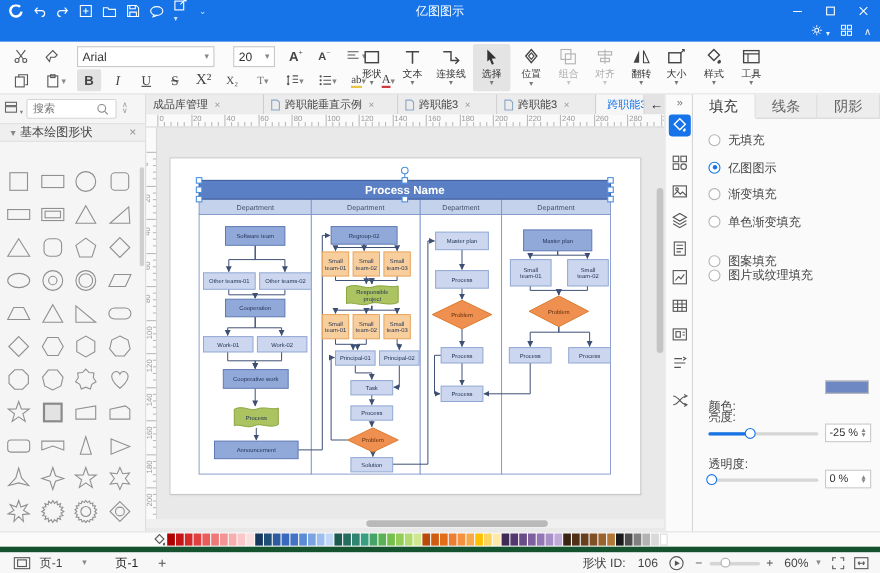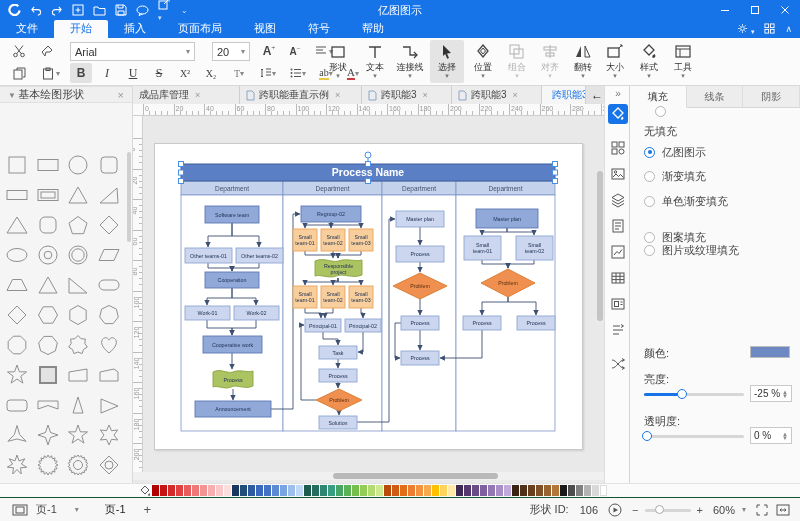--- a/index.html
+++ b/index.html
@@ -75,40 +75,40 @@
 
   
   .rail { position:absolute; left:604px; top:86px; width:26px; height:397px; background:#fbfbfb; border-left:1px solid #dedede; border-right:1px solid #d5d5d5; }
   .rail-expand { position:absolute; left:0; top:2px; width:26px; text-align:center; color:#777; font-size:10px; }
   .rail-item { position:absolute; left:3px; width:20px; height:20px; display:flex; align-items:center; justify-content:center; border-radius:3px; color:#555; }
   .rail-item.active { background:#1674e8; color:#fff; }
 
   
   .right-panel { position:absolute; left:630px; top:86px; width:170px; height:397px; background:#fafafa; }
   .rp-tabs { position:absolute; left:0; top:0; width:170px; height:22px; display:flex; border-bottom:1px solid #d8d8d8; background:#ededed; }
-  .rp-tab { flex:1; display:flex; align-items:center; justify-content:center; font-size:10px; color:#666; border-right:1px solid #ddd; }
+  .rp-tab { flex:1; display:flex; align-items:center; justify-content:center; font-size:13px; color:#666; border-right:1px solid #ddd; }
   .rp-tab.active { background:#fafafa; color:#333; border-bottom:1px solid #fafafa; margin-bottom:-1px; }
   .radio-row { position:absolute; left:14px; display:flex; align-items:center; gap:7px; font-size:11px; color:#444; }
   .rb { width:11px; height:11px; border-radius:50%; border:1px solid #b5b5b5; background:#fff; position:relative; }
   .rb.sel { border-color:#1674e8; }
   .rb.sel::after { content:""; position:absolute; left:2.5px; top:2.5px; width:4px; height:4px; border-radius:50%; background:#1674e8; }
   .rp-label { position:absolute; left:14px; font-size:11px; color:#444; }
   .swatch-btn { position:absolute; left:120px; width:40px; height:12px; border:1px solid #bdbdbd; }
   .slider { position:absolute; left:14px; width:100px; height:12px; }
   .slider .track { position:absolute; left:0; top:5px; width:100px; height:3px; background:#d6d6d6; border-radius:2px; }
   .slider .fill { position:absolute; left:0; top:5px; height:3px; background:#1674e8; border-radius:2px; }
   .slider .th { position:absolute; top:1px; width:10px; height:10px; border-radius:50%; background:#fff; border:1.5px solid #1674e8; }
   .valbox { position:absolute; left:120px; width:42px; height:17px; border:1px solid #c9c9c9; background:#fff; display:flex; align-items:center; justify-content:space-between; padding:0 3px; font-size:10px; color:#333; }
   .spin { display:flex; flex-direction:column; font-size:6px; line-height:4px; color:#888; }
 
   
   .palette-row { position:absolute; left:0; top:483px; width:800px; height:14px; background:#fbfbfb; border-top:1px solid #e2e2e2; }
   #swatches { position:absolute; left:152px; top:1px; display:flex; gap:1px; }
   .sw { width:7px; height:11px; }
-  .statusbar { position:absolute; left:0; top:497px; width:800px; height:24px; background:#f7f7f7; border-top:1px solid #14532d; display:flex; align-items:center; font-size:11px; color:#444; }
+  .statusbar { position:absolute; left:0; top:497px; width:800px; height:24px; background:#f7f7f7; border-top:5px solid #14532d; display:flex; align-items:center; font-size:11px; color:#444; }
   .sb-item { display:flex; align-items:center; gap:4px; }
 </style>
 </head>
 <body>
 
 <div id="app">
 
   <div class="titlebar">
     <div class="qa">
       <span>
@@ -168,29 +168,20 @@
         </div>
       <div class="wc">
           <svg width="10" height="10" viewBox="0 0 10 10">
             <path d="M1.5 1.5 L8.5 8.5 M8.5 1.5 L1.5 8.5" stroke="#fff"></path>
           </svg>
         </div>
     </div>
   </div>
 
   <div class="menubar">
-    <div id="menu-tabs" style="display:flex;height:18px;">
-        <div class="menu-tab">文件</div>
-        <div class="menu-tab active">开始</div>
-        <div class="menu-tab">插入</div>
-        <div class="menu-tab">页面布局</div>
-        <div class="menu-tab">视图</div>
-        <div class="menu-tab">符号</div>
-        <div class="menu-tab">帮助</div>
-      </div>
     <div class="menubar-right">
       <span><svg width="11" height="11" viewBox="0 0 12 12">
             <circle cx="6" cy="6" r="2" fill="none" stroke="#fff"></circle>
             <path d="M6 1v2M6 9v2M1 6h2M9 6h2M2.5 2.5l1.4 1.4M8.1 8.1l1.4 1.4M9.5 2.5L8.1 3.9M3.9 8.1L2.5 9.5" stroke="#fff" stroke-width=".9"></path>
           </svg> <span style="font-size:7px">▾</span></span>
       <span><svg width="11" height="11" viewBox="0 0 12 12">
             <rect x="1" y="1" width="4" height="4" fill="none" stroke="#fff"></rect>
             <rect x="7" y="1" width="4" height="4" fill="none" stroke="#fff"></rect>
             <rect x="1" y="7" width="4" height="4" fill="none" stroke="#fff"></rect>
             <rect x="7" y="7" width="4" height="4" fill="none" stroke="#fff"></rect>
@@ -254,21 +245,21 @@
       <div class="ib" style="left:96px">
           <span class="fmt"><i>I</i></span>
         </div>
       <div class="ib" style="left:122px">
           <span class="fmt" style="text-decoration:underline">U</span>
         </div>
       <div class="ib" style="left:148px">
           <span class="fmt" style="text-decoration:line-through">S</span>
         </div>
       <div class="ib" style="left:174px">
-          <span class="fmt" style="font-size:10px">X²</span>
+          <span class="fmt" style="font-size:14px">X²</span>
         </div>
       <div class="ib" style="left:200px">
           <span class="fmt" style="font-size:10px">X₂</span>
         </div>
       <div class="ib" style="left:226px;width:26px">
           <span class="fmt" style="font-size:10px;color:#777">T</span>
           <span class="caret">▾</span>
         </div>
       <div class="ib" style="left:254px;width:28px">
           <svg width="12" height="10" viewBox="0 0 12 10">
@@ -378,20 +369,36 @@
             <rect x="2" y="3" width="14" height="11" fill="none" stroke="#444" stroke-width="1.2"></rect>
             <path d="M2 6h14M6 6v8" stroke="#444"></path>
           </svg>
           <span class="bl">工具</span>
           <span class="bc">▾</span>
         </div>
       </div>
   </div>
 
   <div class="left-panel">
+    <div class="lp-search">
+      <span><svg width="14" height="13" viewBox="0 0 14 13">
+            <rect x="1" y="2" width="10" height="3" fill="none" stroke="#666"></rect>
+            <rect x="1" y="6" width="10" height="5" fill="none" stroke="#666"></rect>
+            <path d="M12.5 8 l1.5 0" stroke="none"></path>
+          </svg><span style="font-size:6px;color:#888">▾</span></span>
+      <input placeholder="搜索" style="">
+      <span class="mag"><svg width="11" height="11" viewBox="0 0 11 11">
+            <circle cx="4.5" cy="4.5" r="3.5" fill="none" stroke="#888"></circle>
+            <path d="M7.2 7.2 L10 10" stroke="#888"></path>
+          </svg></span>
+      <span class="updown">
+          <span>∧</span>
+          <span>∨</span>
+        </span>
+    </div>
     <div class="lp-section">
       <span><span style="color:#888;font-size:8px">▼ </span><span>基本绘图形状</span></span>
       <span style="color:#999">×</span>
     </div>
     <div id="shape-grid">
         <div class="shape-cell">
           <svg width="24" height="24" viewBox="0 0 24 24">
             <rect x="4" y="4" width="16" height="16" fill="none" stroke="#909090" stroke-width="1"></rect>
           </svg>
         </div>
@@ -1058,21 +1065,21 @@
       </div>
   </div>
 
   <div class="right-panel">
     <div class="rp-tabs" id="rp-tabs">
         <div class="rp-tab active">填充</div>
         <div class="rp-tab">线条</div>
         <div class="rp-tab">阴影</div>
       </div>
     <div id="rp-options">
-        <div class="radio-row" style="top: 20px; flex-direction: column;">
+        <div class="radio-row" style="top: 34px;">
           <span class="rb"></span>
           <span class="rl">无填充</span>
         </div>
         <div class="radio-row" style="top: 58.5px;">
           <span class="rb sel"></span>
           <span class="rl">亿图图示</span>
         </div>
         <div class="radio-row" style="top: 83px;">
           <span class="rb"></span>
           <span class="rl">渐变填充</span>
@@ -1083,21 +1090,21 @@
         </div>
         <div class="radio-row" style="top: 132px; margin-top: 12px;">
           <span class="rb"></span>
           <span class="rl">图案填充</span>
         </div>
         <div class="radio-row" style="top: 156.5px;">
           <span class="rb"></span>
           <span class="rl">图片或纹理填充</span>
         </div>
       </div>
-    <div class="rp-label" style="top:260px">颜色:</div>
+    <div class="rp-label" style="top:276px">颜色:</div>
     <div class="swatch-btn" style="top: 260px; background: rgb(109, 136, 195);" id="fill-color-swatch"></div>
     <div class="rp-label" style="top:286px">亮度:</div>
     <div class="slider" style="top:302px">
       <div class="track"></div>
         <div class="fill" id="br-fill" style="width: 38px;"></div>
         <div class="th" id="br-thumb" style="left: 33px;"></div>
     </div>
     <div class="valbox" style="top:299px">
         <span>-25 %</span>
         <span class="spin">

